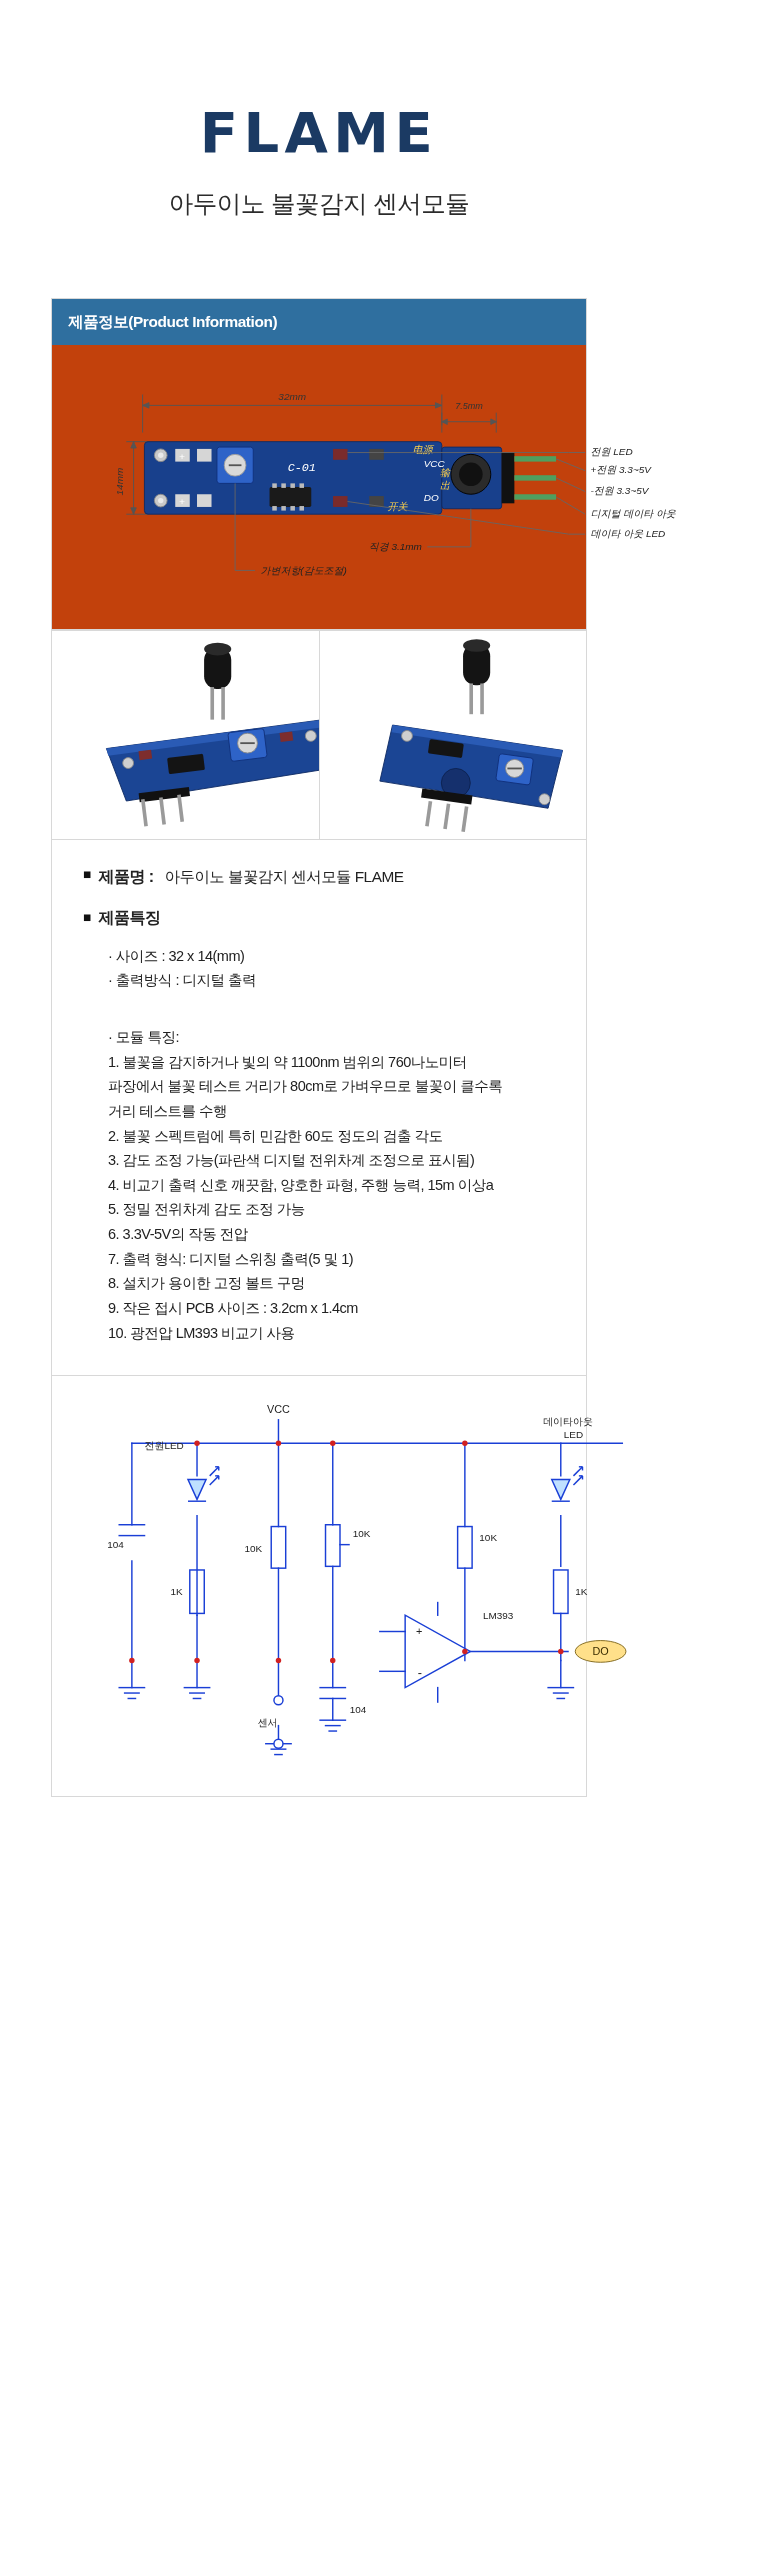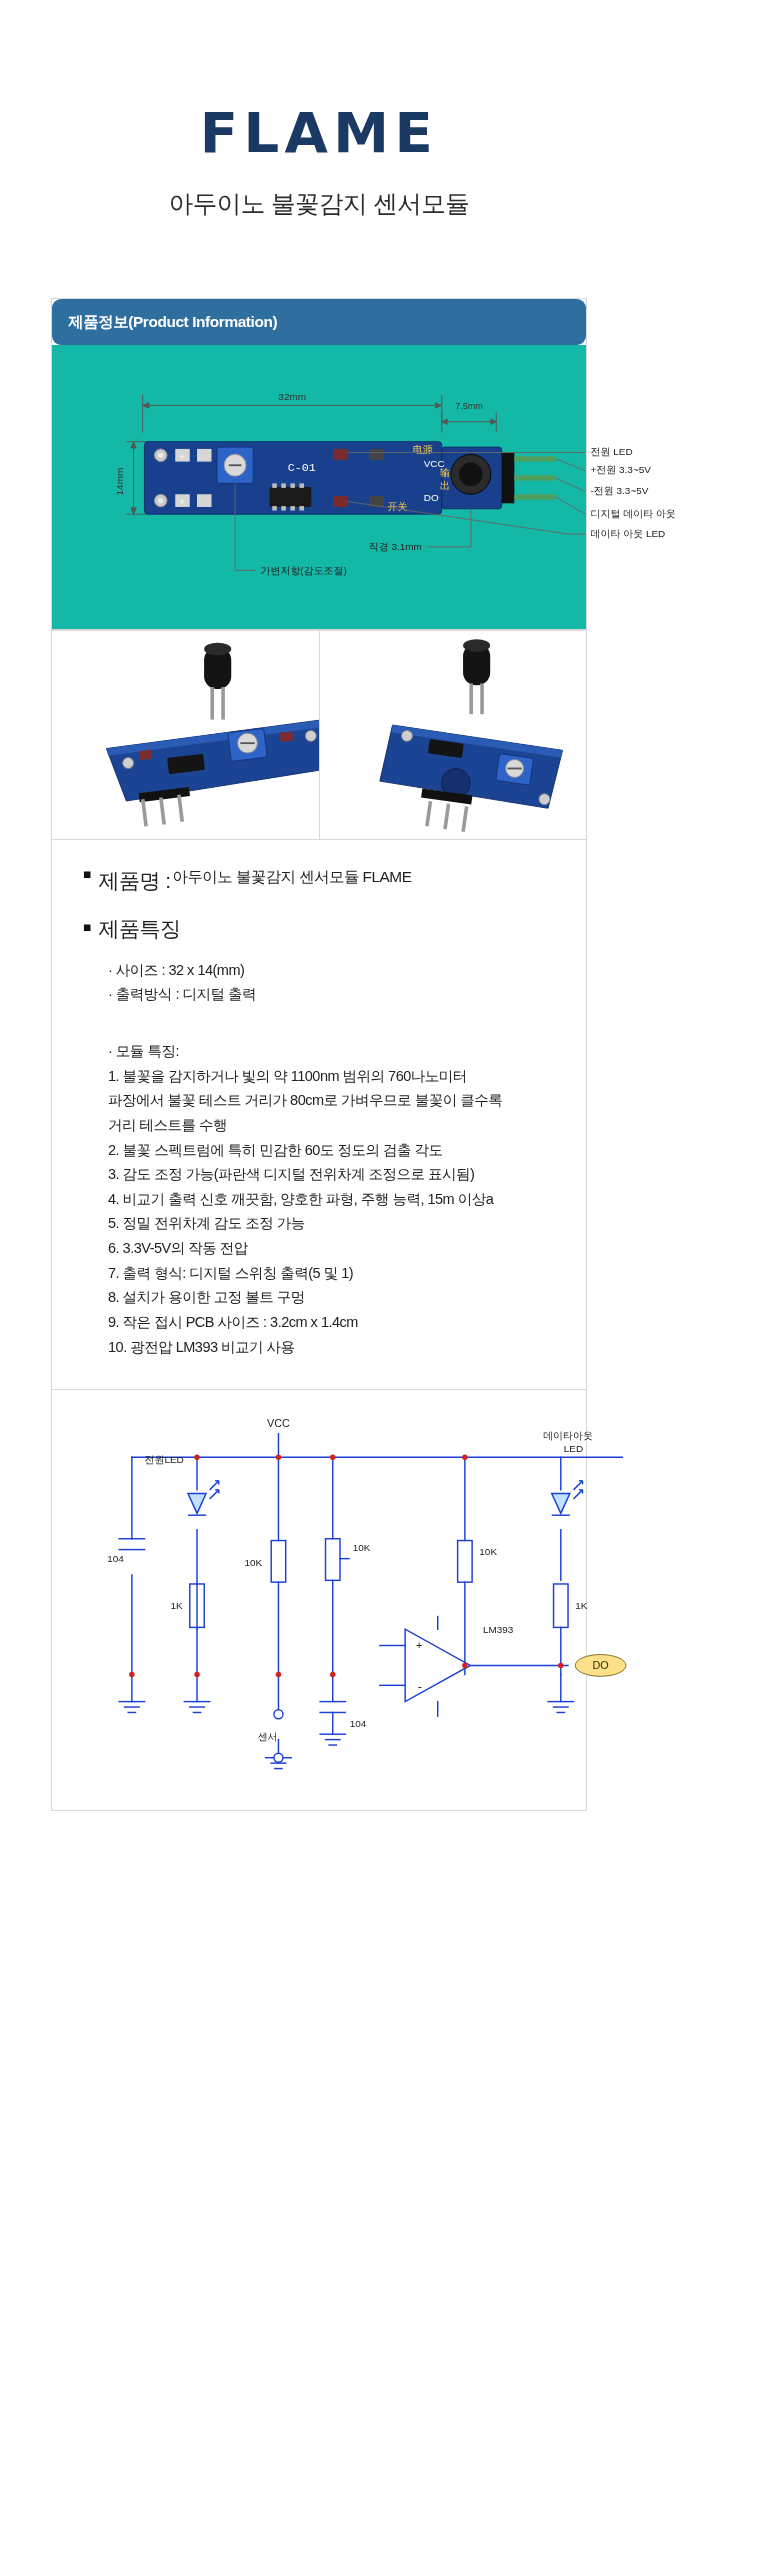--- a/index.html
+++ b/index.html
@@ -45,32 +45,32 @@
     background:#fff;
     box-sizing:border-box;
   }
   .card-head{
     background:#2f6f9f;
     color:#ffffff;
     font-size:15.4px;
     font-weight:bold;
     padding:12.7px 16.3px;
     letter-spacing:-0.4px;
-    border-radius:9px;
   }
   .sect{
     border-bottom:0.9px solid #d8d8d8;
   }
   .sect:last-child{border-bottom:none;}
 
   
   .diagram{
     padding:23.6px 9px 23.6px 9px;
-    background:#14b8a6;
+    background:#c2410c;
     display:block;
+    font-style:italic;
   }
   .diagram svg{display:block;margin:0 auto;}
 
   
   .photos{
     display:flex;
     border-top:0.9px solid #d8d8d8;
   }
   .photo{
     width:50%;
@@ -93,23 +93,23 @@
     align-items:flex-start;
     margin-bottom:20px;
   }
   .bullet-sq{
     font-size:13.6px;
     line-height:1.2;
     margin-right:7.2px;
     color:#111;
   }
   .spec-label{
-    font-weight:normal;
-    font-size:21px;
-    margin-right:2px;
+    font-weight:bold;
+    font-size:16px;
+    margin-right:11px;
     letter-spacing:-0.5px;
     white-space:nowrap;
   }
   .spec-value{
     font-size:15.4px;
     letter-spacing:-0.5px;
   }
   .feat-head{
     display:flex;
     align-items:center;

